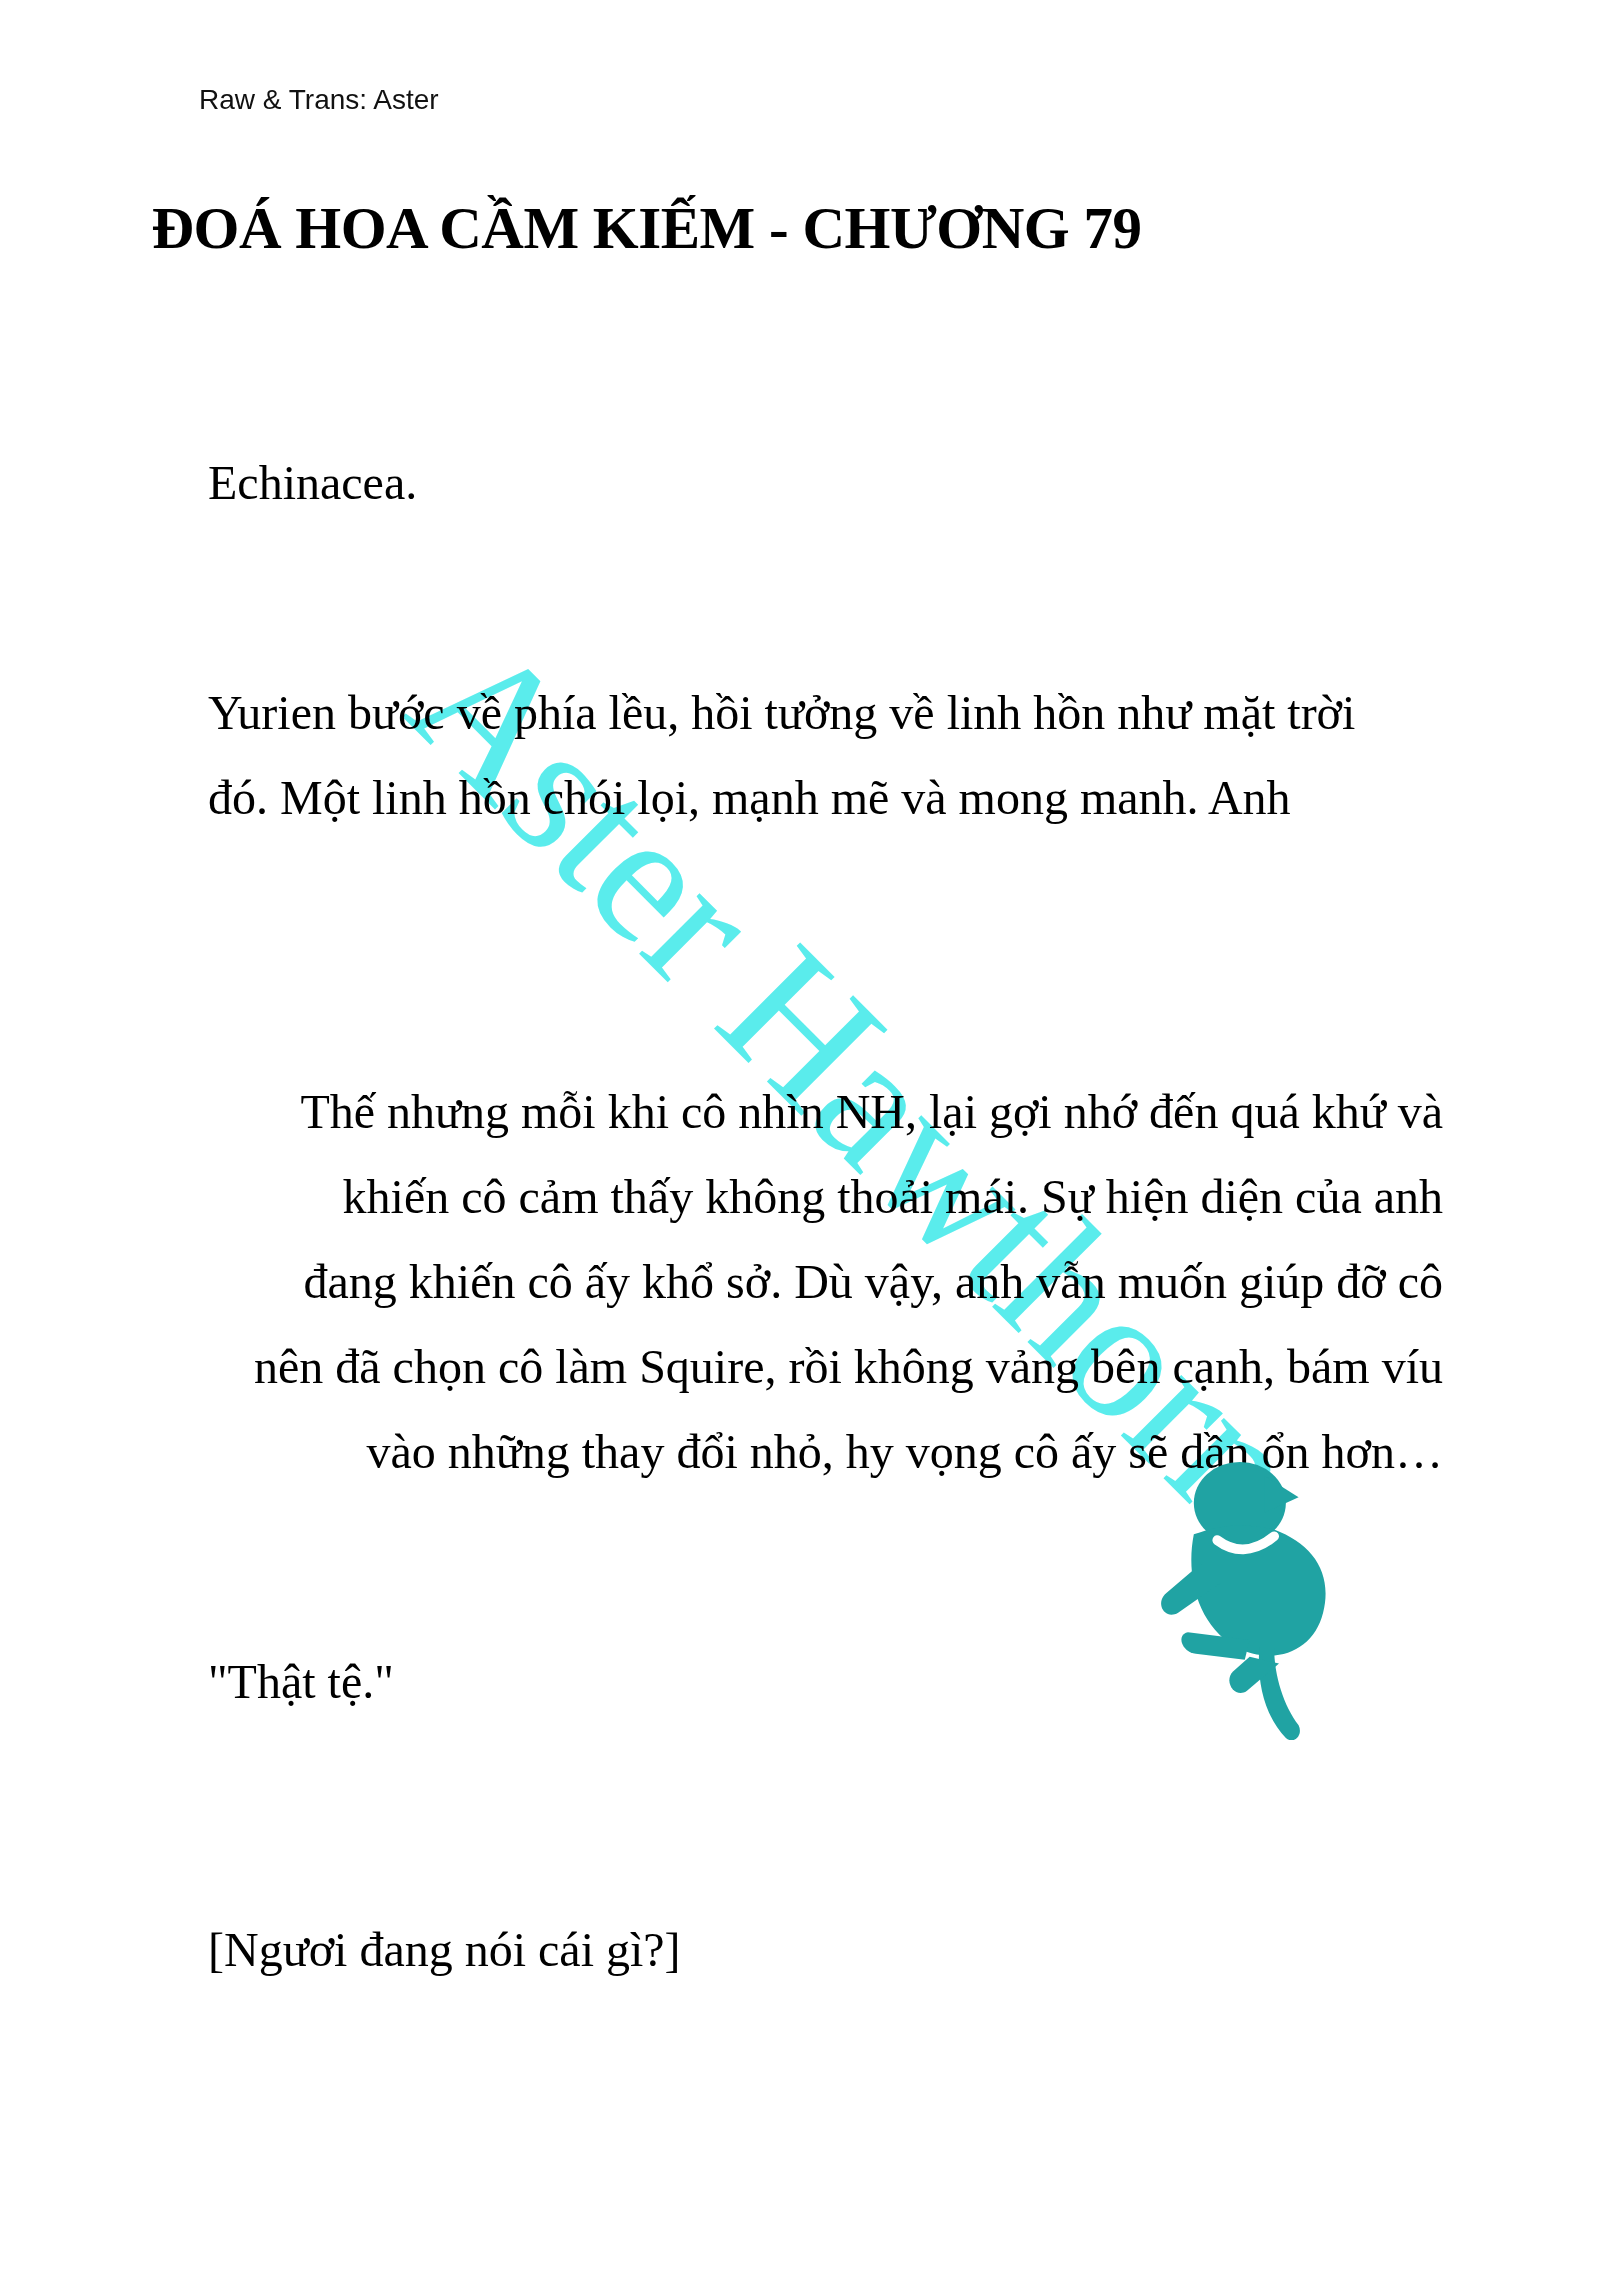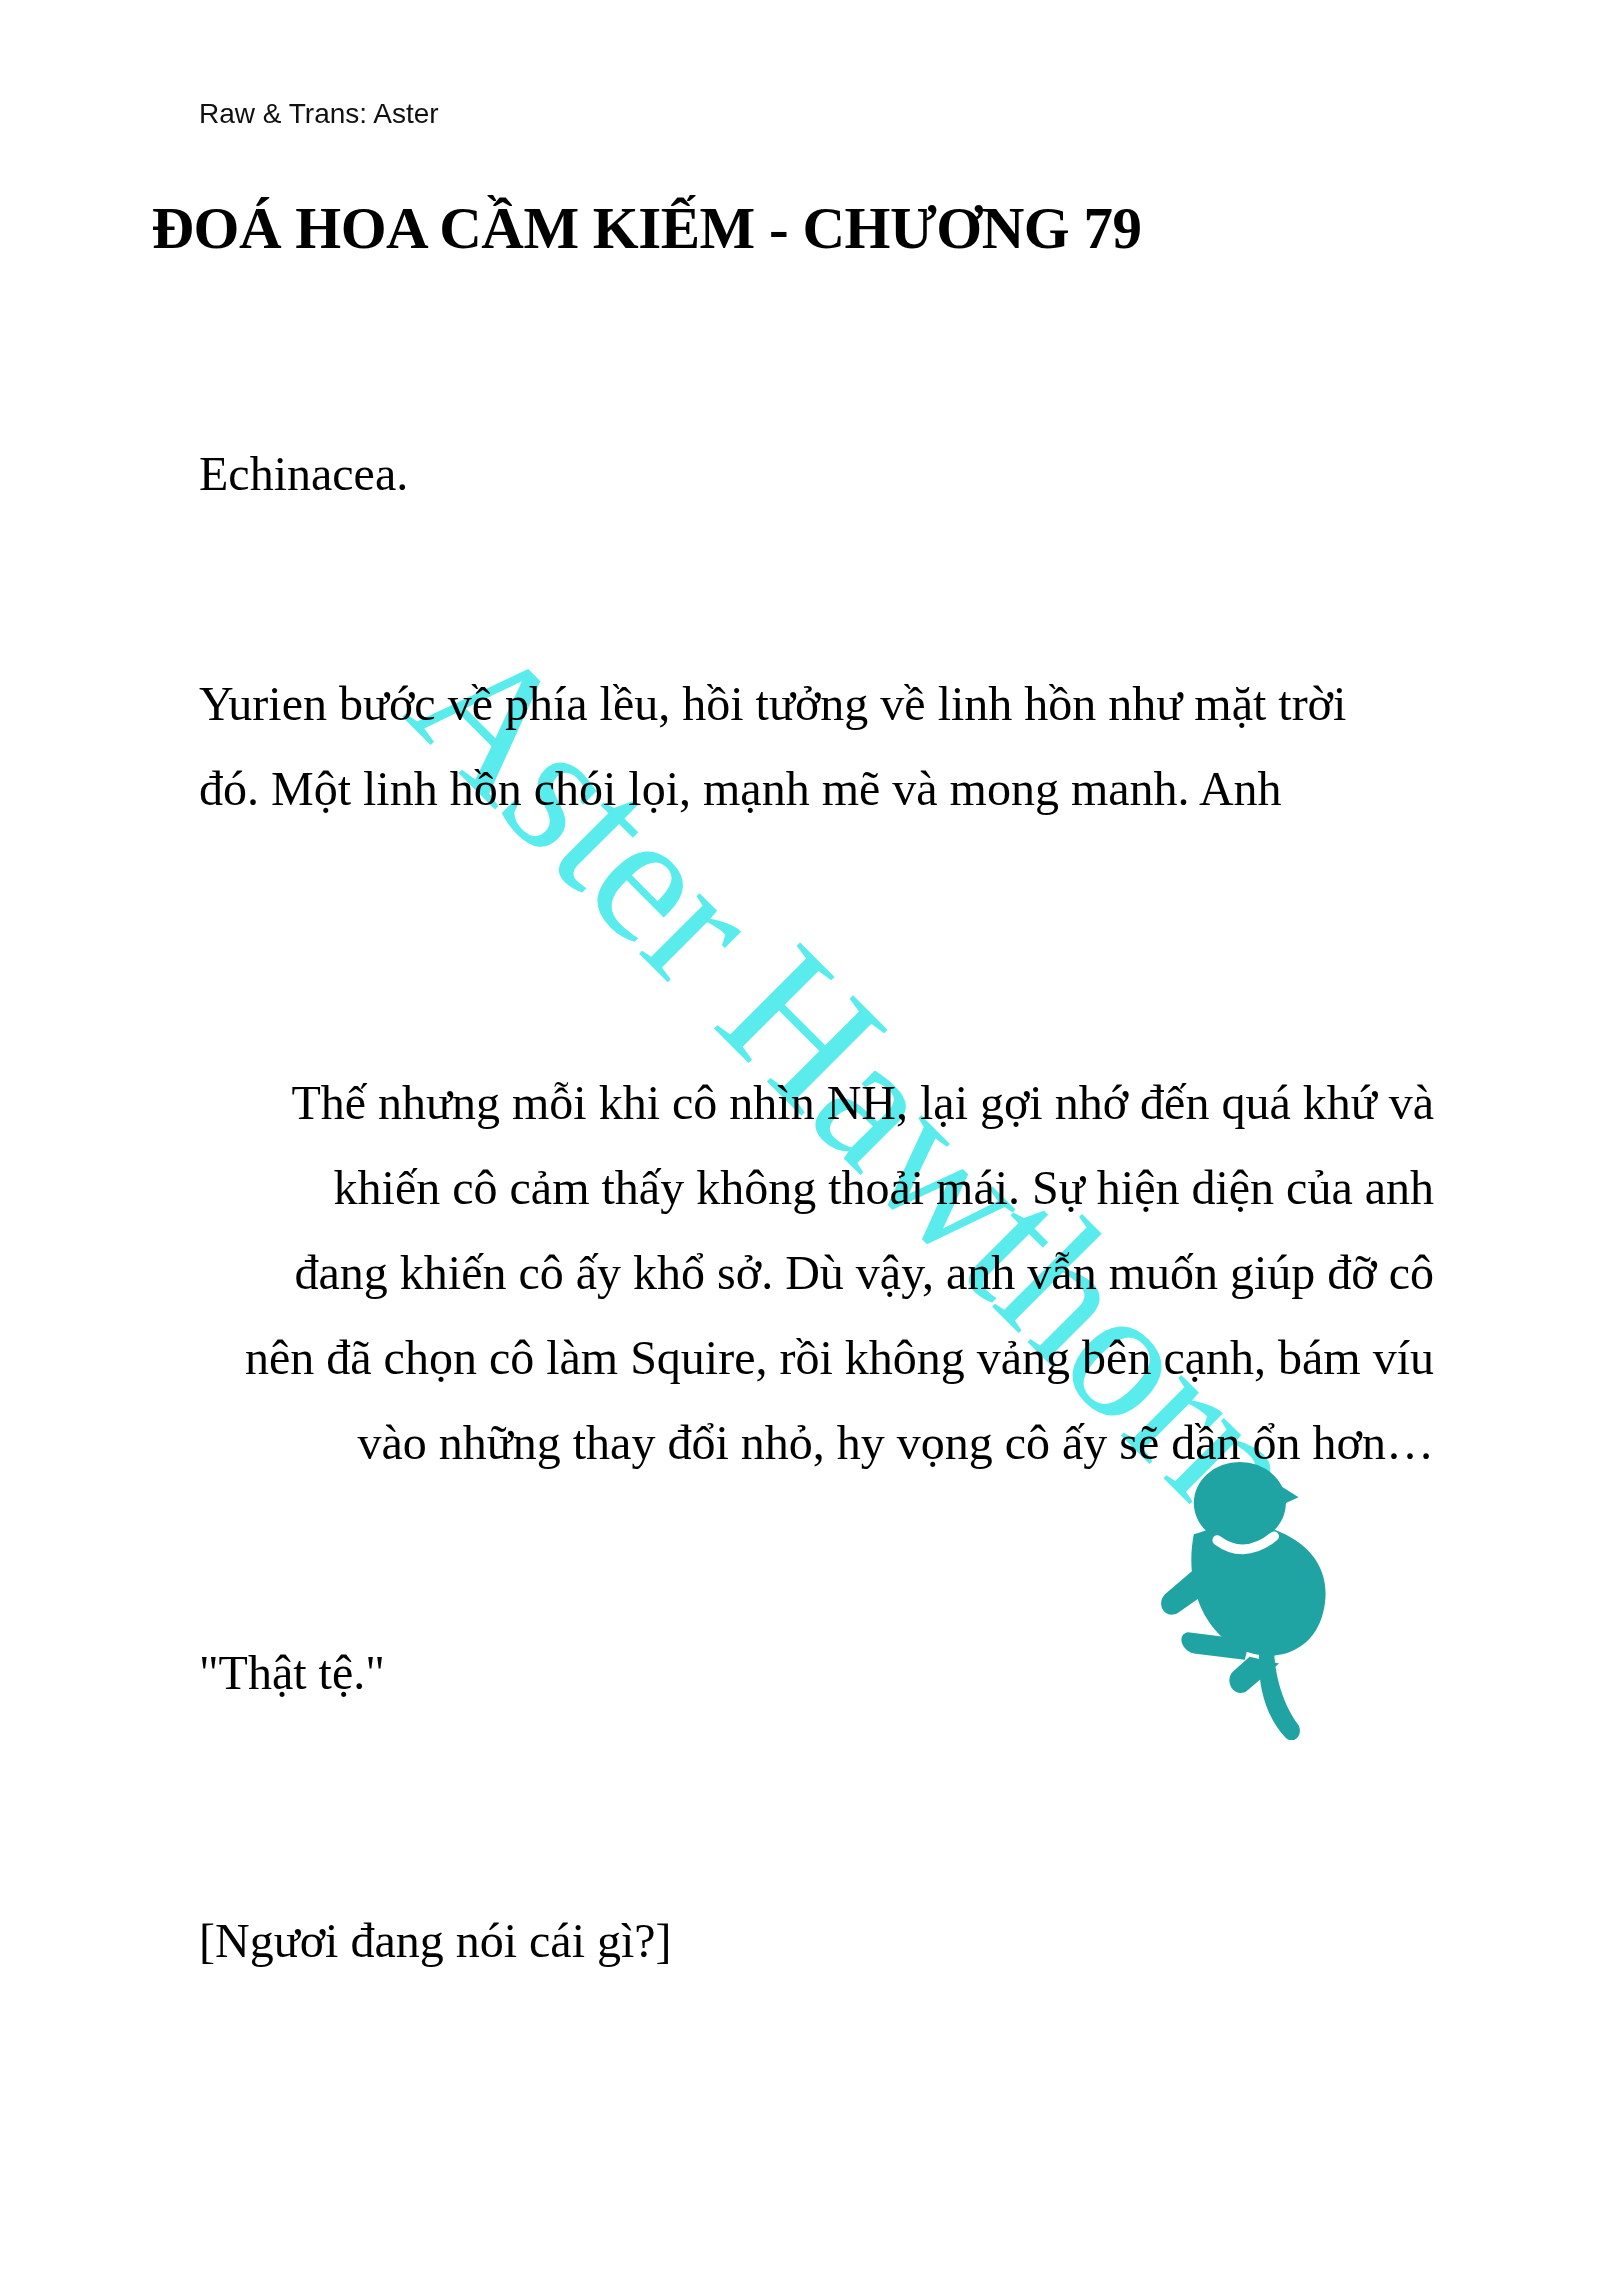--- a/index.html
+++ b/index.html
@@ -10,21 +10,21 @@
     .page {
       position: relative;
       width: 1621px;
       height: 2293px;
       background: #ffffff;
       overflow: hidden;
     }
     .credit {
       position: absolute;
       left: 199px;
-      top: 98px;
+      top: 84px;
       font-family: "Liberation Sans", sans-serif;
       font-size: 28px;
       color: #111111;
       white-space: nowrap;
     }
     .title {
       position: absolute;
       left: 0;
       width: 1293px;
       top: 194px;
@@ -37,21 +37,21 @@
       white-space: nowrap;
     }
     .para {
       position: absolute;
       left: 199px;
       width: 1235px;
       font-family: "Liberation Serif", serif;
       font-size: 48px;
       line-height: 85px;
       color: #000000;
-      margin: 0;
+      margin: 9px;
     }
     .para .line {
       display: block;
       white-space: nowrap;
     }
     .watermark {
       position: absolute;
       left: 191px;
       top: 990px;
       width: 1333px;

